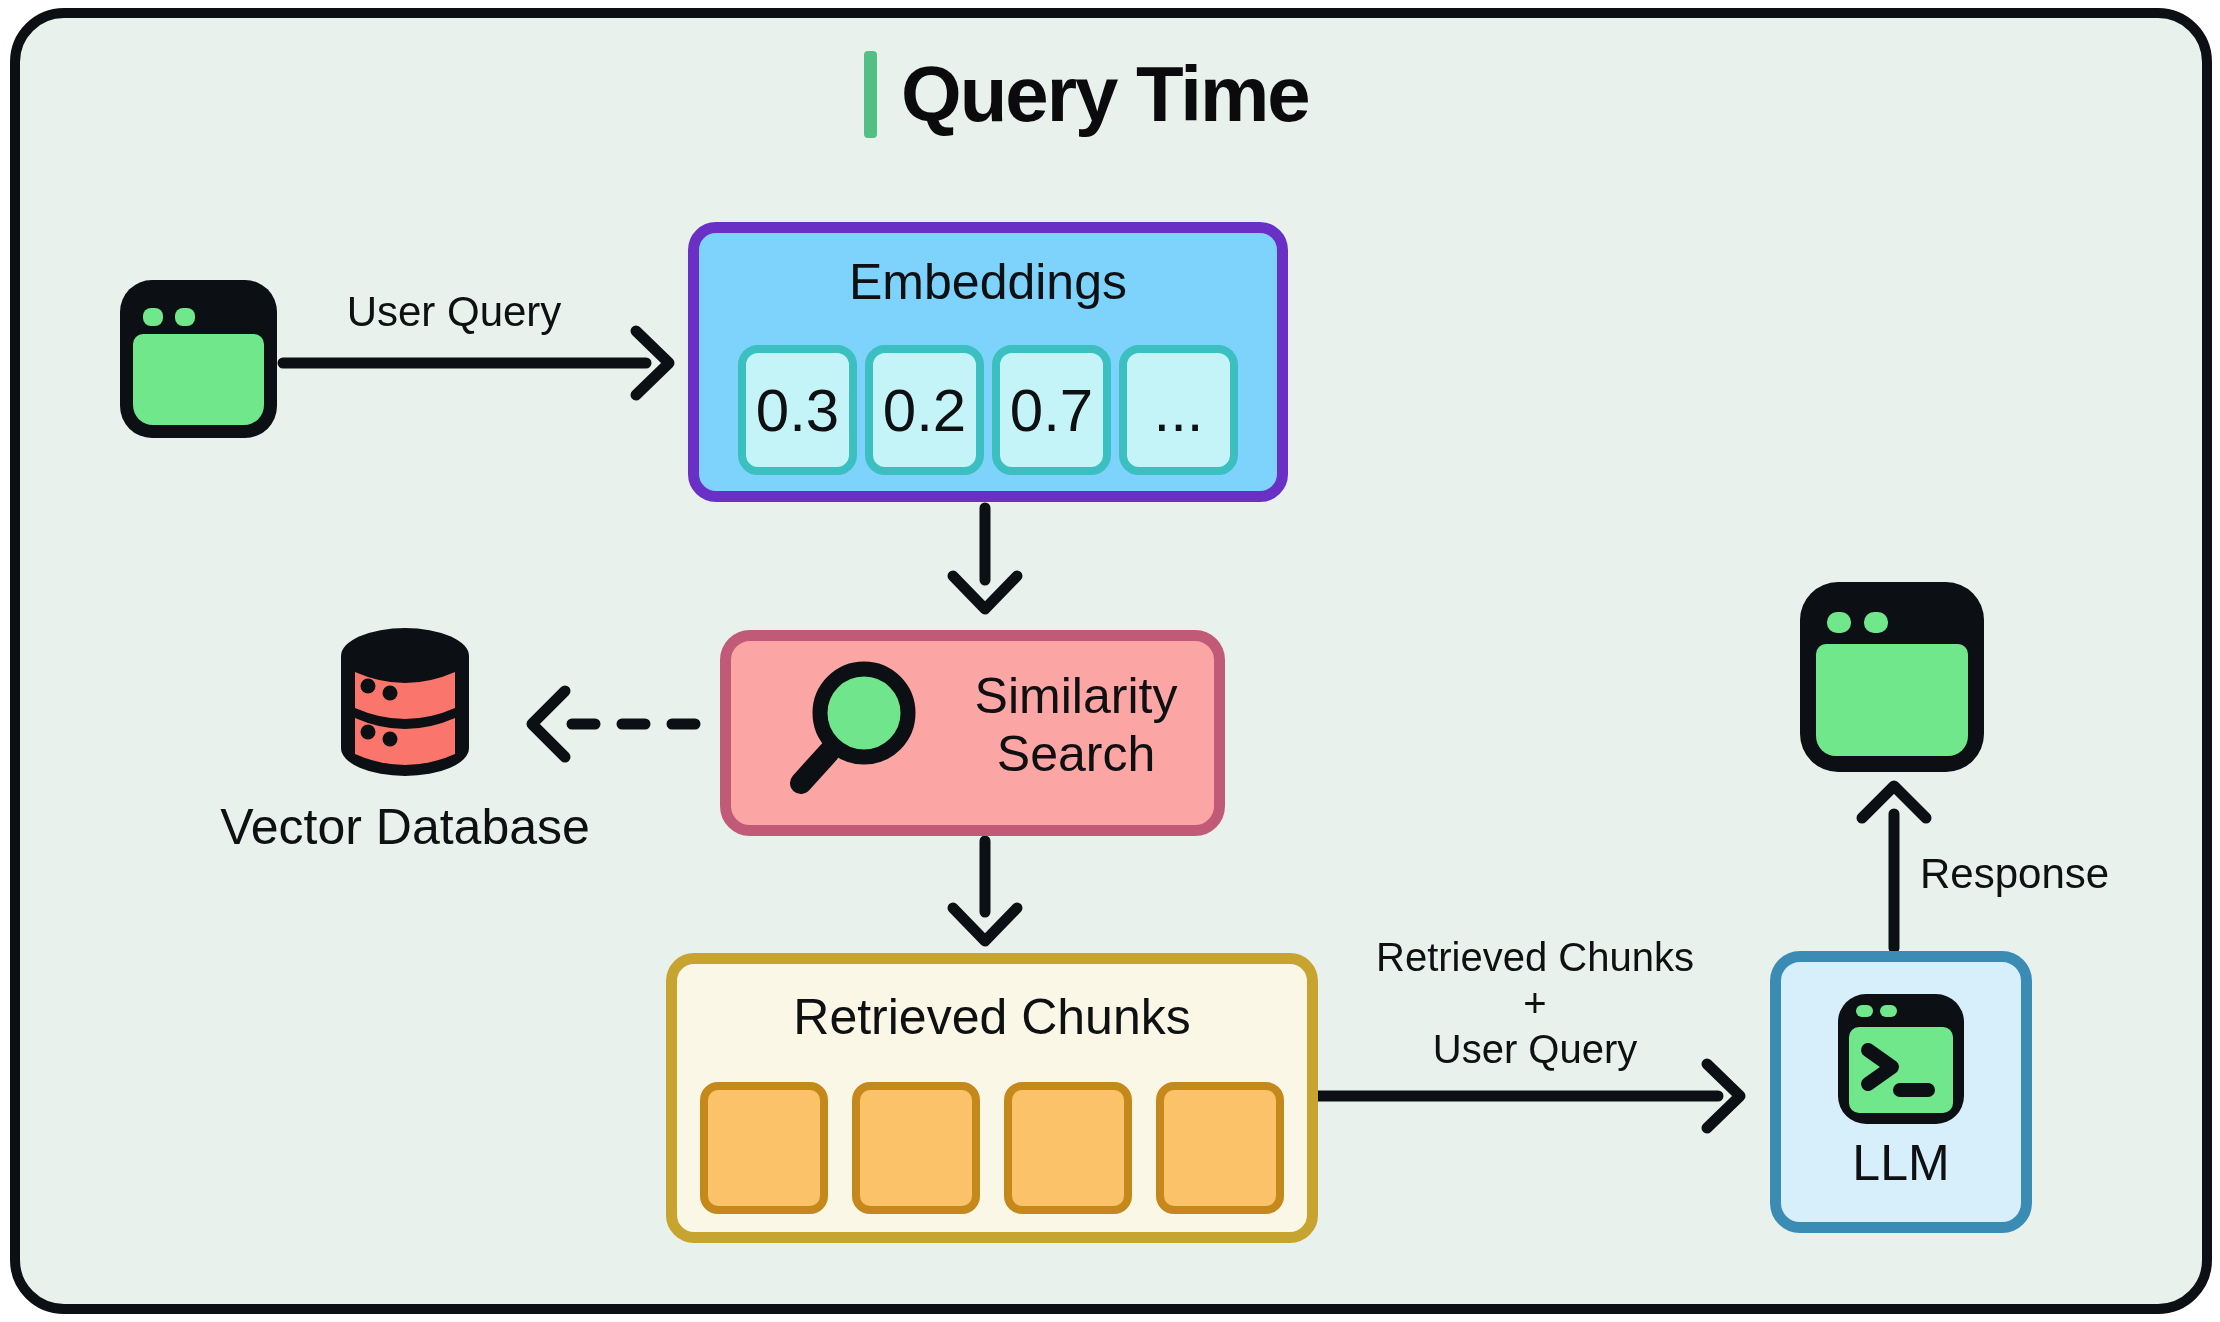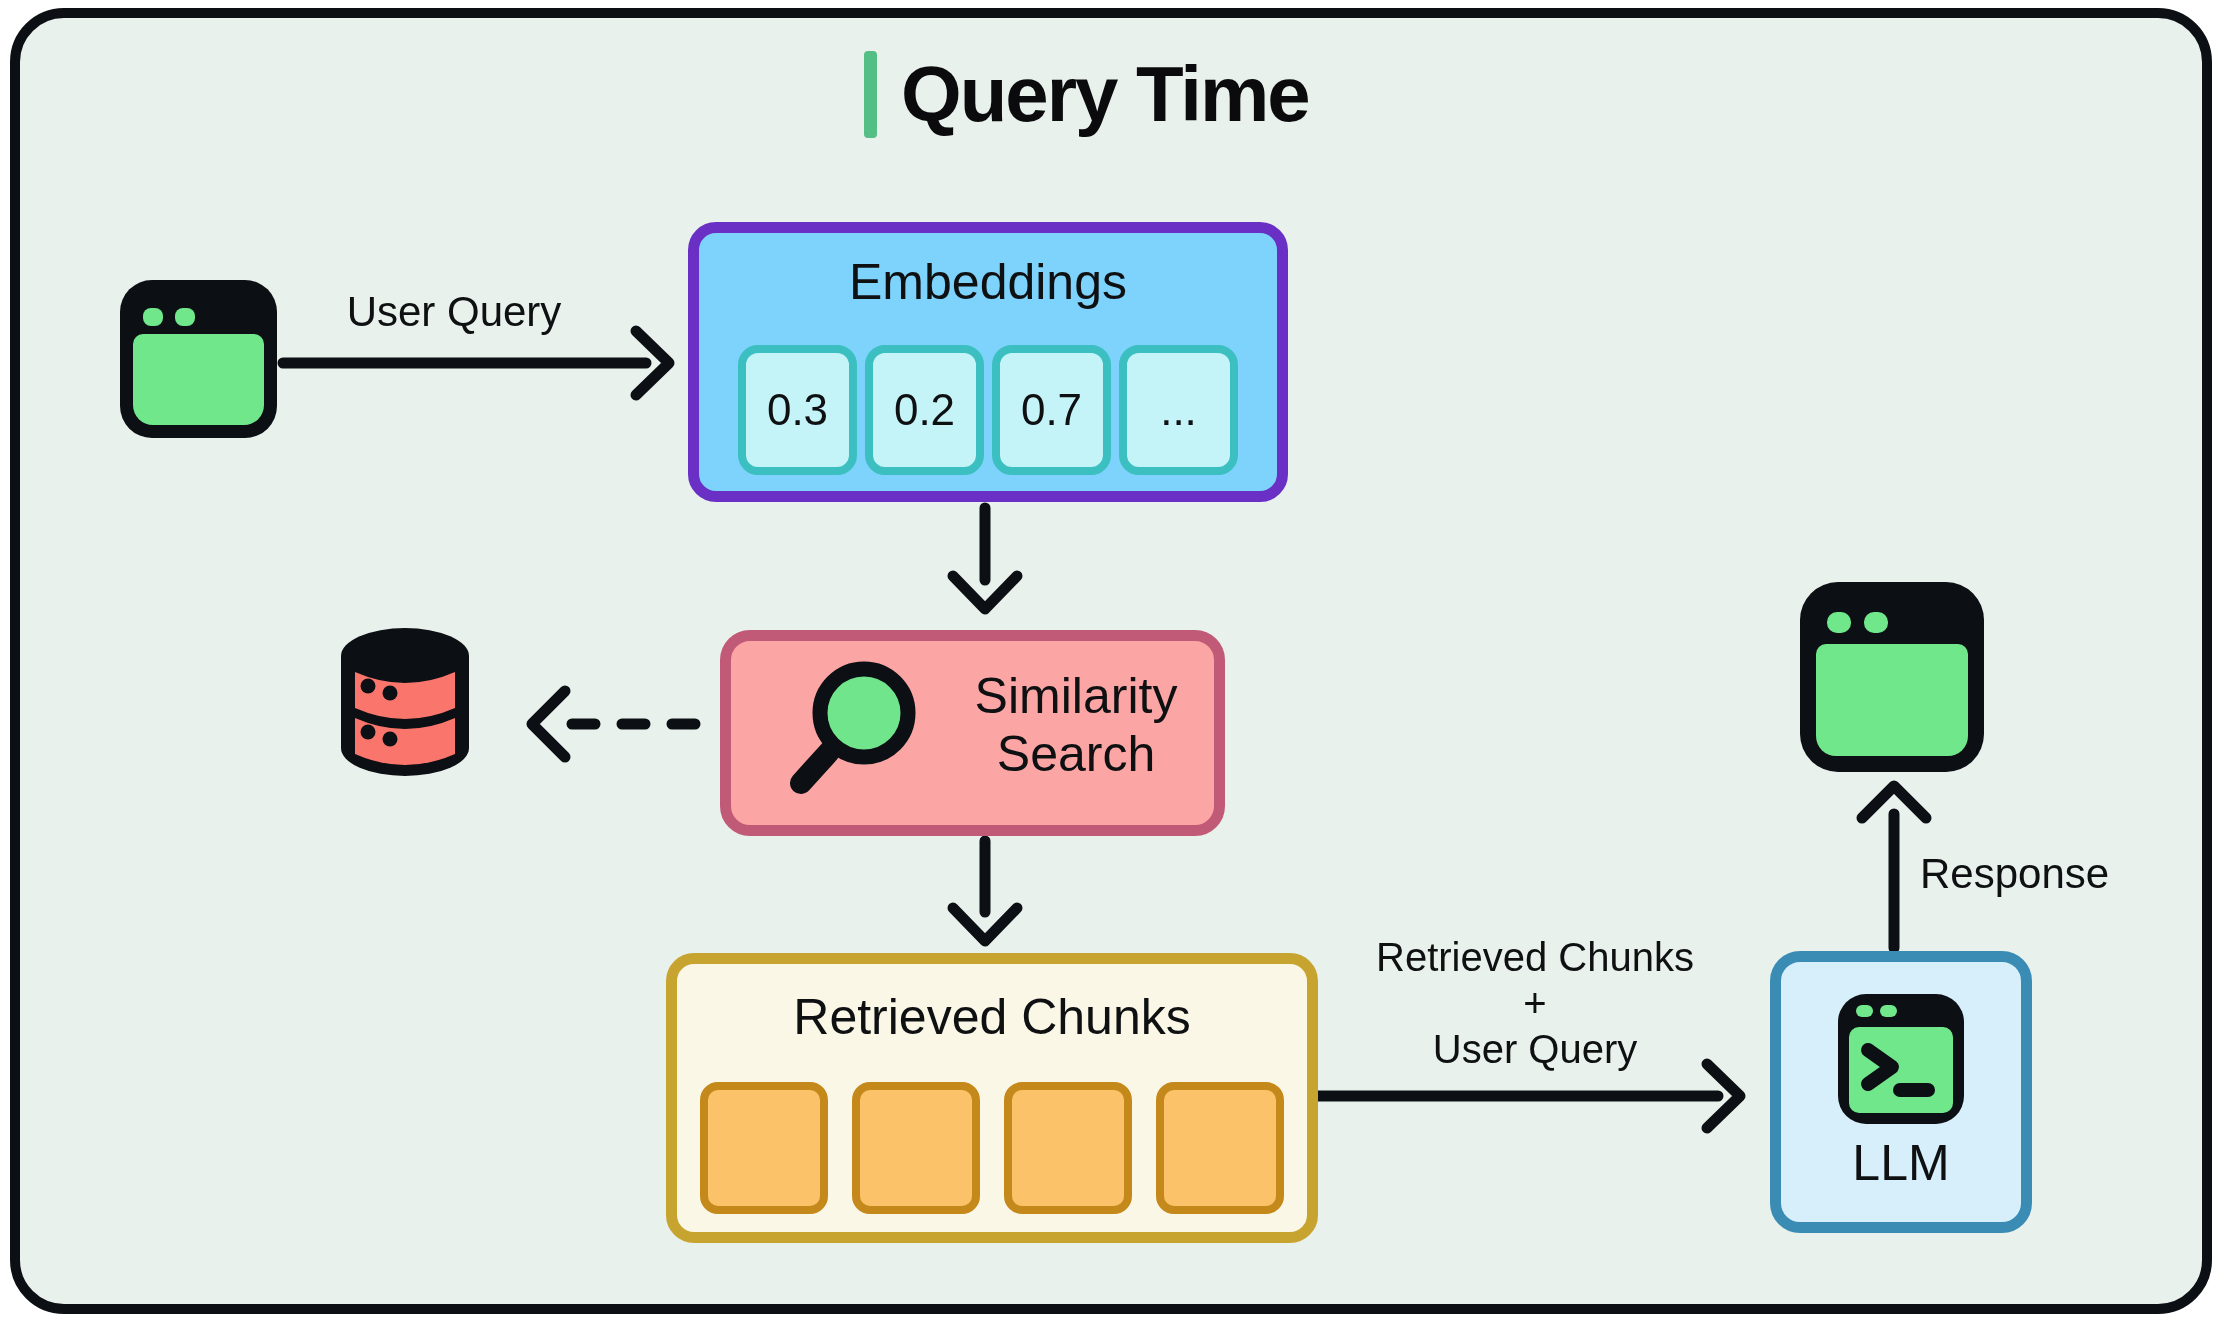--- a/index.html
+++ b/index.html
@@ -24,21 +24,21 @@
   .browser{background:#0c0f13;border-radius:34px;}
   .browser .dot{position:absolute;background:#71e78c;border-radius:8px;}
   .browser .screen{position:absolute;background:#71e78c;border-radius:10px 10px 20px 20px;}
 
   
   #embeddings-box{left:688px;top:222px;width:600px;height:280px;background:#7dd3fc;
                   border:11px solid #6a2fc4;border-radius:28px;}
   #embeddings-title{left:0;right:0;top:20px;}
   #embeddings-chips{left:0;right:0;top:112px;display:flex;justify-content:center;gap:8px;}
   .vec-chip{width:119px;height:130px;background:#c5f4f8;border:8px solid #3bbfc0;border-radius:20px;
-            display:flex;align-items:center;justify-content:center;font-size:44px;font-weight:500;box-sizing:border-box;}
+            display:flex;align-items:center;justify-content:center;font-size:60px;font-weight:500;box-sizing:border-box;}
 
   
   #similarity-box{left:720px;top:630px;width:505px;height:206px;background:#fca5a5;
                   border:11px solid #c05a76;border-radius:30px;}
   #similarity-label{left:195px;width:300px;top:26px;}
 
   
   #retrieved-box{left:666px;top:953px;width:652px;height:290px;background:#faf7e6;
                  border:11px solid #c7a42f;border-radius:28px;}
   #retrieved-title{left:0;right:0;top:24px;}
@@ -131,20 +131,21 @@
 
   <svg class="abs" style="left:338px;top:626px;" width="134" height="152" viewBox="0 0 134 152">
     <path d="M3,30 a64,28 0 0 1 128,0 v92 a64,28 0 0 1 -128,0 z" fill="#0c0f13"></path>
     <path d="M17,46 Q67,68 117,46 L117,82 Q67,104 17,82 Z" fill="#fa756c"></path>
     <path d="M17,92 Q67,114 117,92 L117,128 Q67,150 17,128 Z" fill="#fa756c"></path>
     <circle cx="30" cy="60" r="7.5" fill="#0c0f13"></circle>
     <circle cx="52" cy="67" r="7.5" fill="#0c0f13"></circle>
     <circle cx="30" cy="106" r="7.5" fill="#0c0f13"></circle>
     <circle cx="52" cy="113" r="7.5" fill="#0c0f13"></circle>
   </svg>
+  <div id="vector-db-label" class="abs">Vector Database</div>
 
   <div id="retrieved-box" class="abs">
     <div id="retrieved-title" class="abs node-label">Retrieved Chunks</div>
     <div id="retrieved-chips" class="abs">
       <div class="chunk-chip"></div>
       <div class="chunk-chip"></div>
       <div class="chunk-chip"></div>
       <div class="chunk-chip"></div>
     </div>
   </div>

